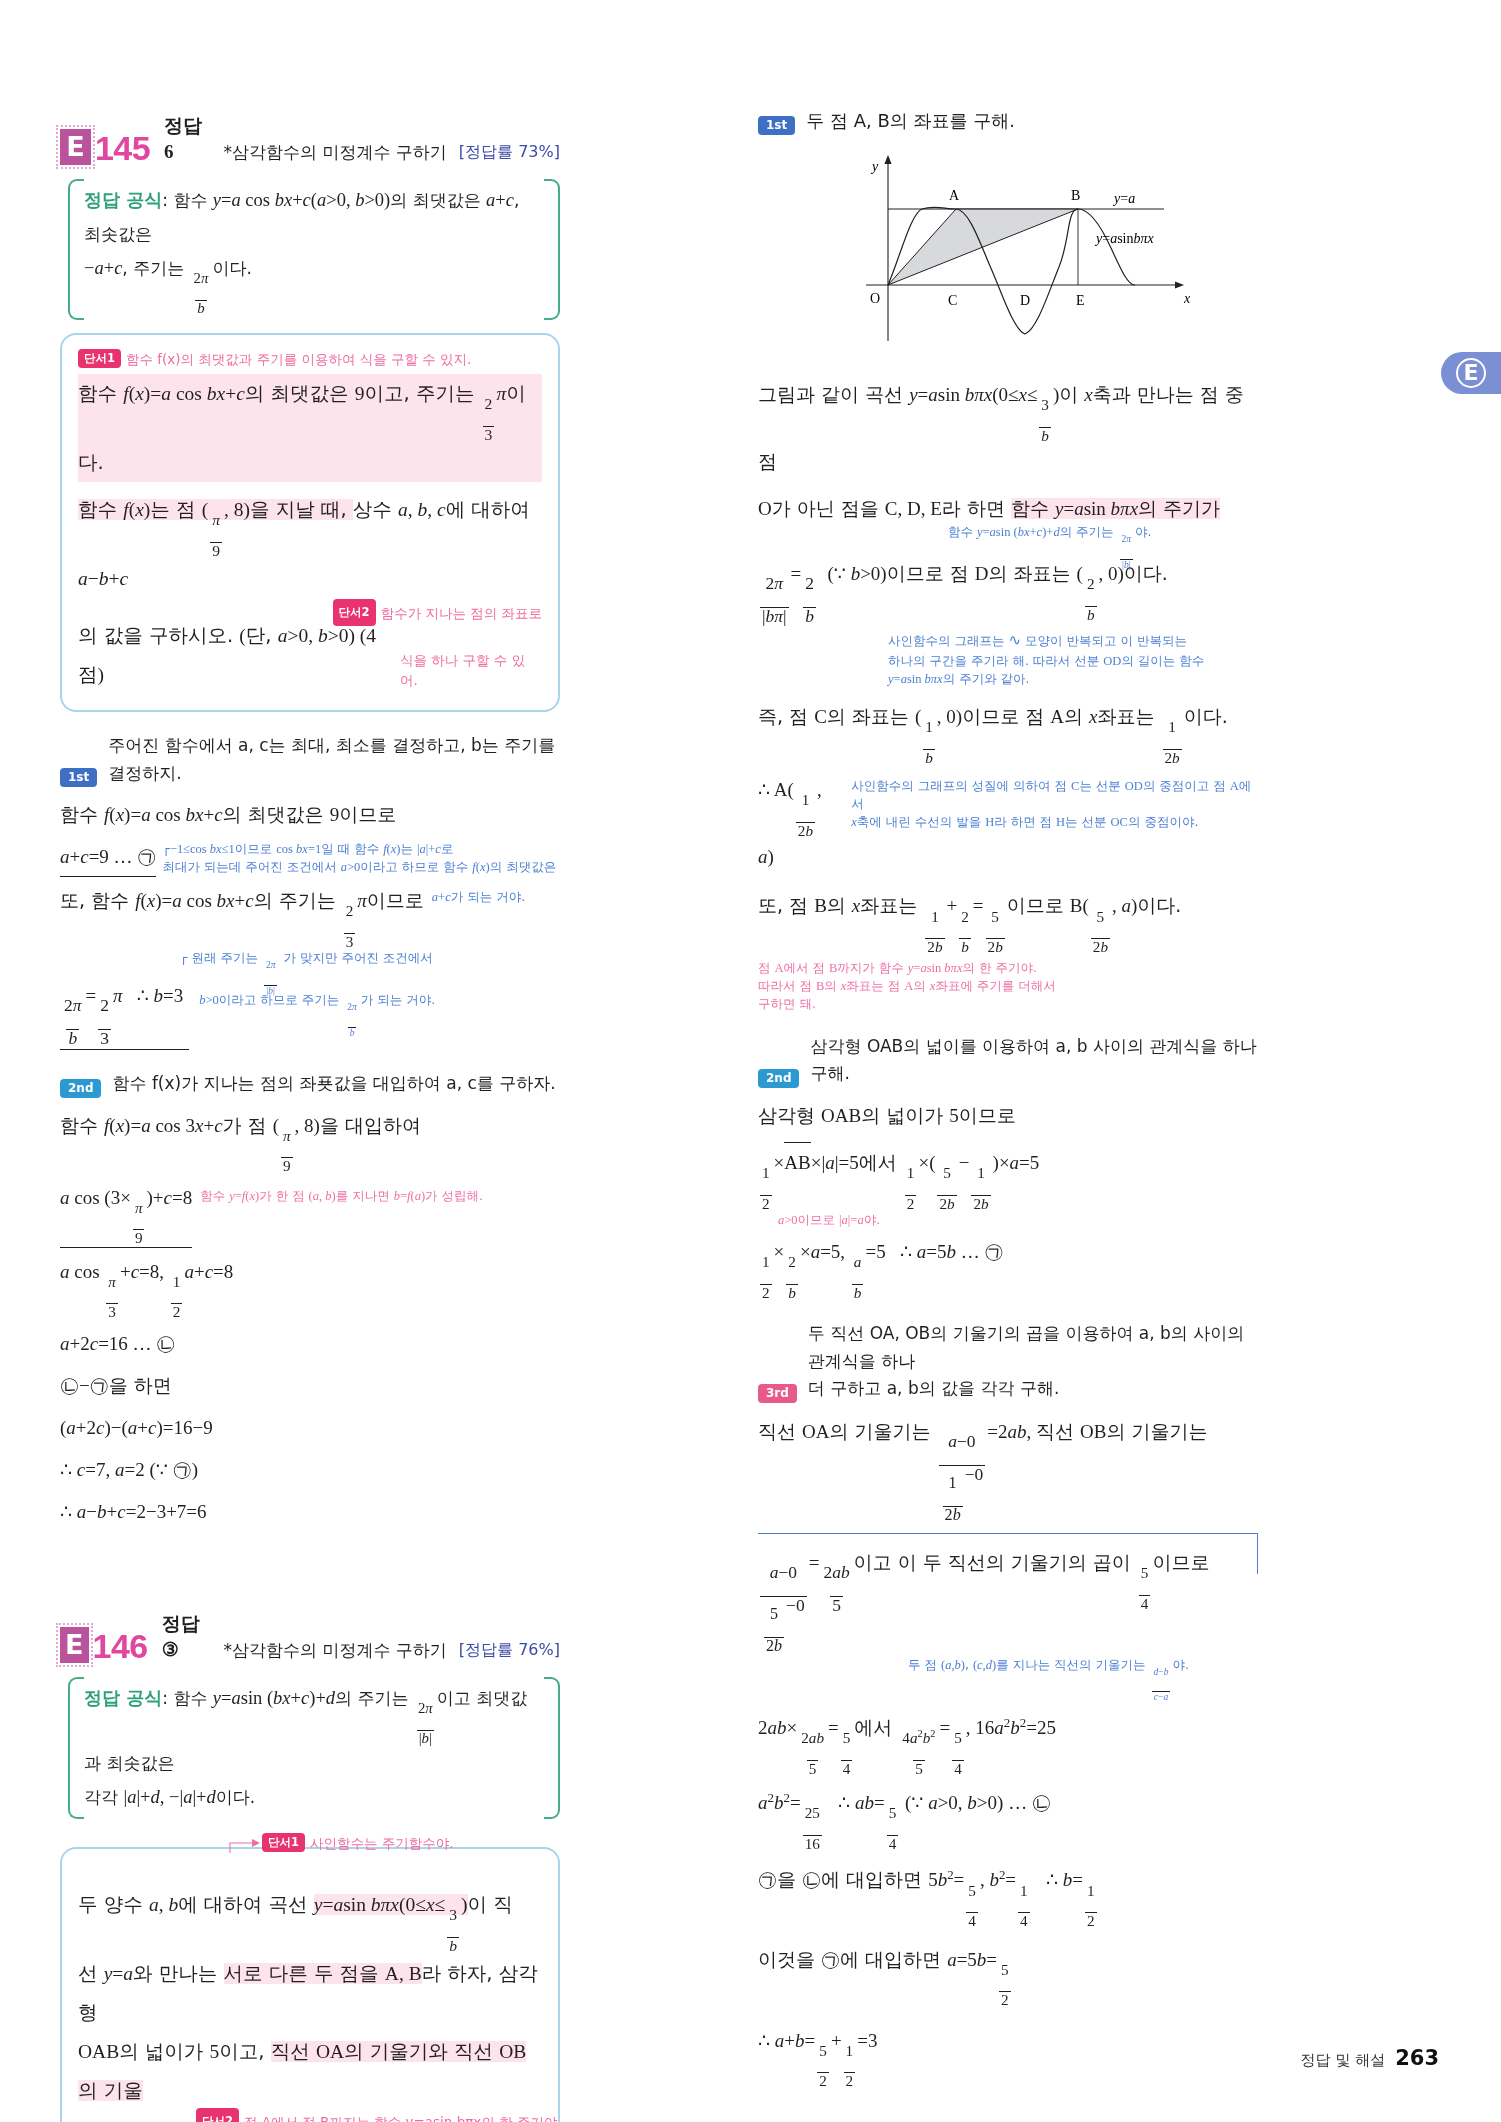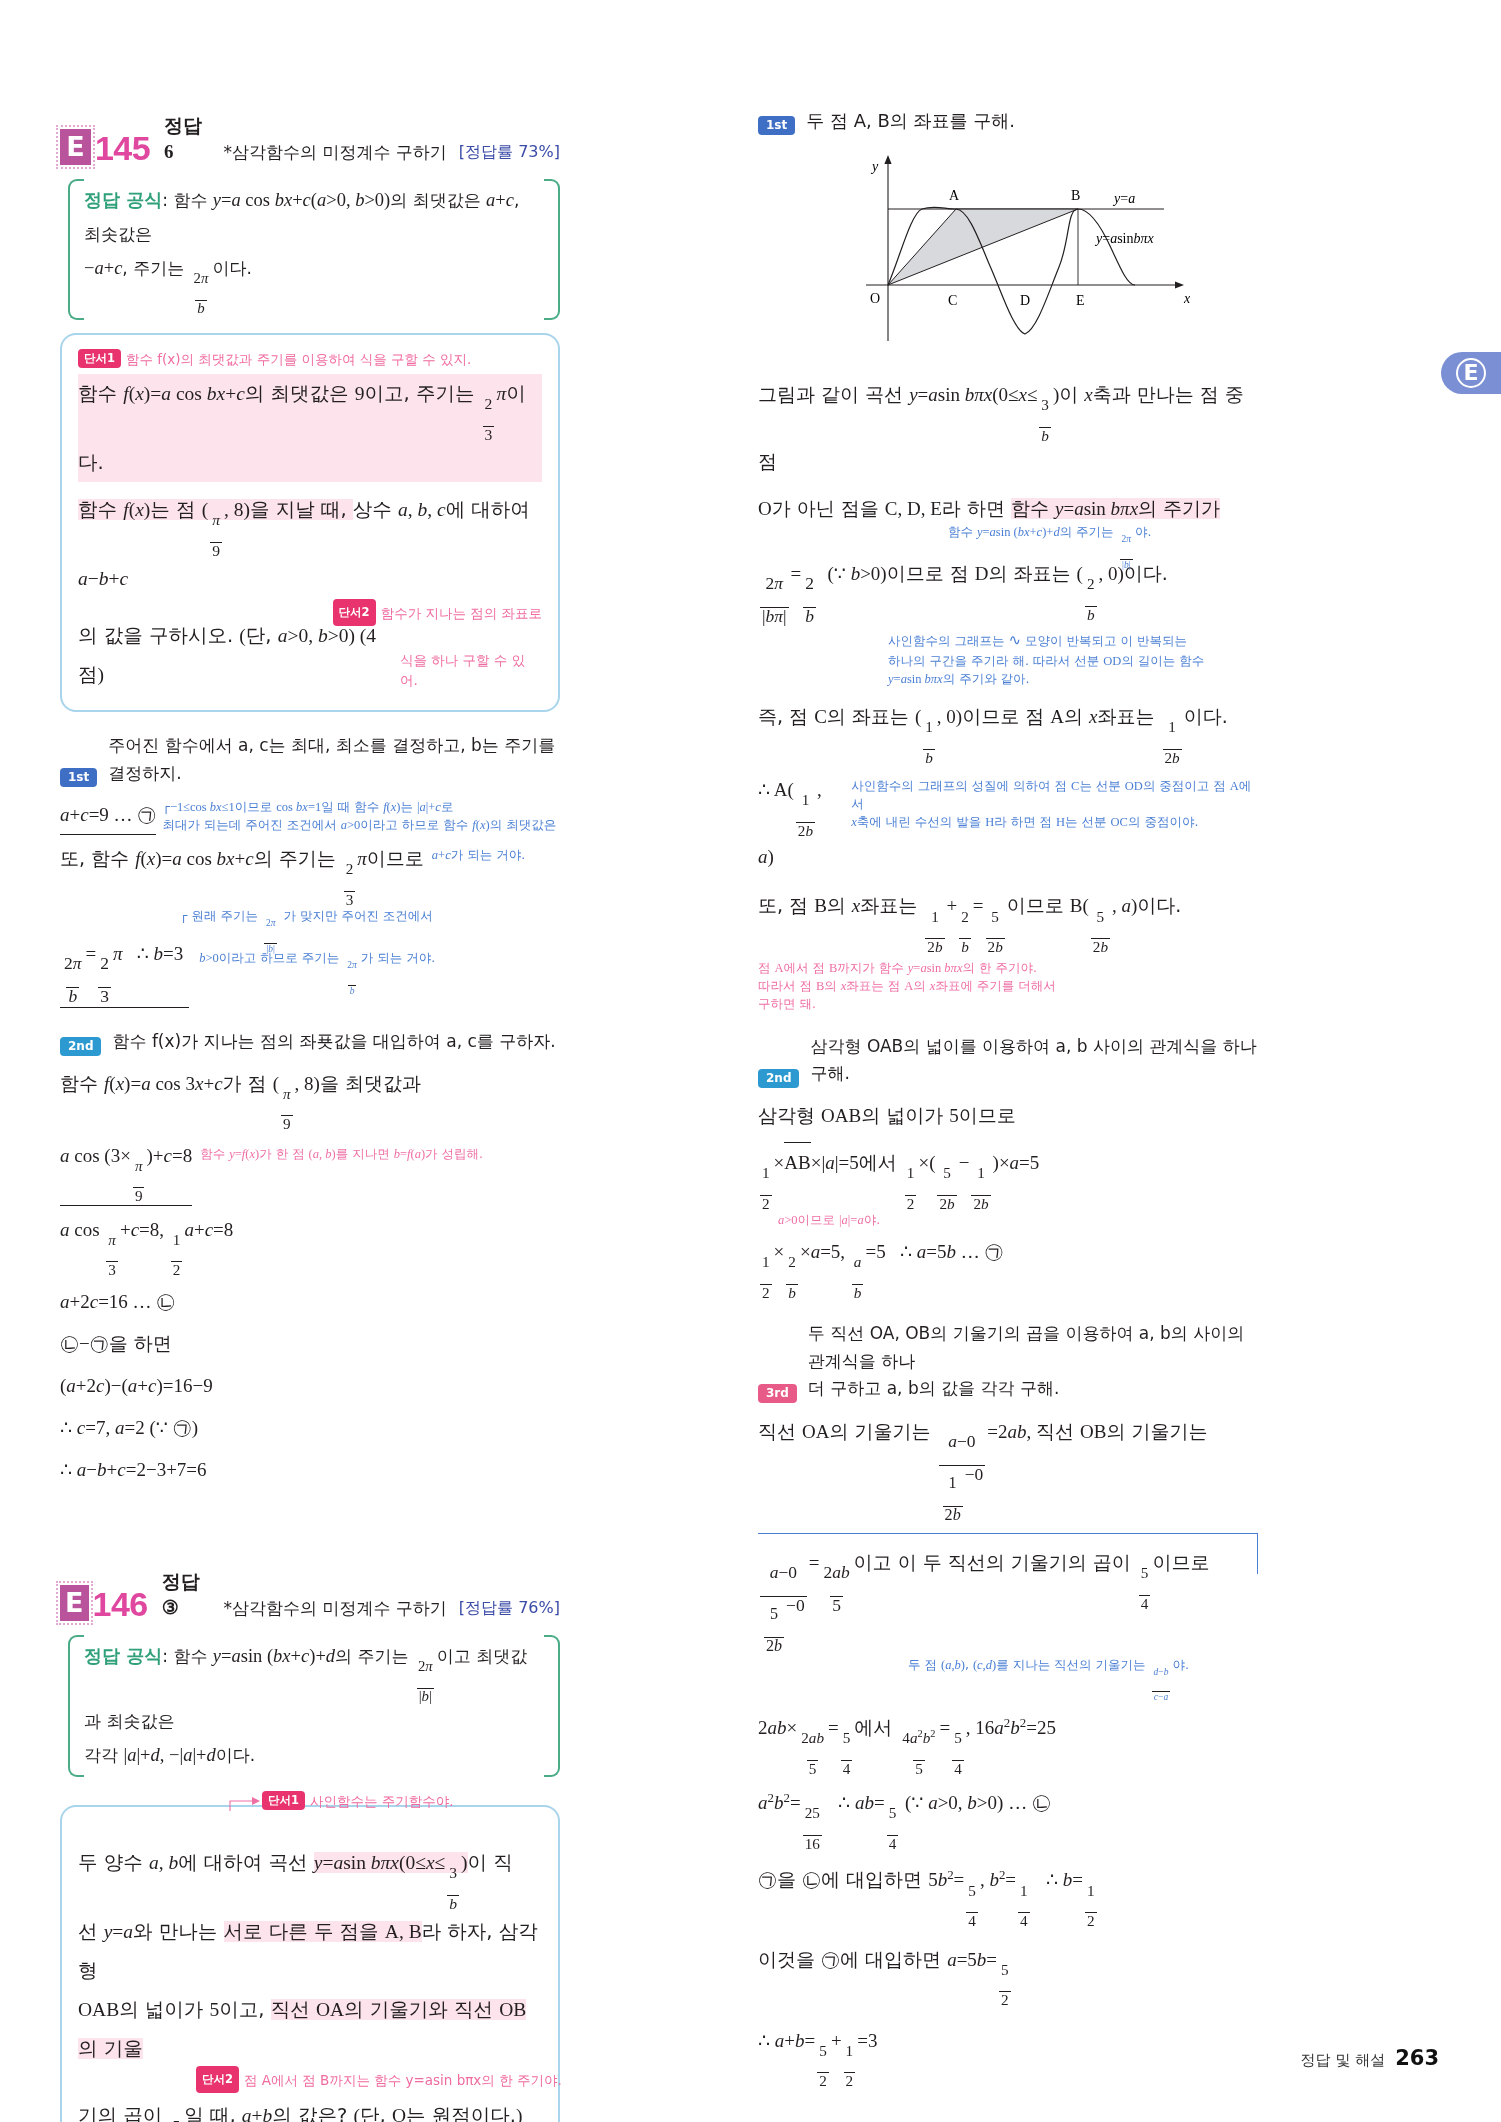--- a/index.html
+++ b/index.html
@@ -199,20 +199,23 @@
         </div>
       </div>
     </div>
 
     <div class="step-row">
       <div class="step-badge st1">1st</div>
       <div class="step-text">주어진 함수에서 a, c는 최대, 최소를 결정하고, b는 주기를 결정하지.</div>
     </div>
 
     <div class="sol">
+      <div class="sol-line">
+        <span class="kr">함수 </span><span class="mi">f</span><span class="mn">(</span><span class="mi">x</span><span class="mn">)=</span><span class="mi">a</span> <span class="mn">cos </span><span class="mi">bx</span><span class="mn">+</span><span class="mi">c</span><span class="kr">의 최댓값은 </span><span class="mn">9</span><span class="kr">이므로</span>
+      </div>
       <div class="sol-line" style="display:flex; align-items:flex-start;">
         <span class="uline"><span class="mi">a</span><span class="mn">+</span><span class="mi">c</span><span class="mn">=9 … ㉠</span></span>
         <span class="note" style="margin-left:6px; margin-top:2px;">
           <span style="color:#4a7fd4">┌</span><span class="mn" style="font-family:'Liberation Serif',serif">−1≤cos </span><span class="mi">bx</span><span class="mn">≤1</span>이므로 <span class="mn">cos </span><span class="mi">bx</span><span class="mn">=1</span>일 때 함수 <span class="mi">f</span><span class="mn">(</span><span class="mi">x</span><span class="mn">)</span>는 <span class="mn">|</span><span class="mi">a</span><span class="mn">|+</span><span class="mi">c</span>로<br>
           최대가 되는데 주어진 조건에서 <span class="mi">a</span><span class="mn">&gt;0</span>이라고 하므로 함수 <span class="mi">f</span><span class="mn">(</span><span class="mi">x</span><span class="mn">)</span>의 최댓값은
         </span>
       </div>
       <div class="sol-line" style="display:flex; align-items:flex-start;">
         <span><span class="kr">또, 함수 </span><span class="mi">f</span><span class="mn">(</span><span class="mi">x</span><span class="mn">)=</span><span class="mi">a</span> <span class="mn">cos </span><span class="mi">bx</span><span class="mn">+</span><span class="mi">c</span><span class="kr">의 주기는 </span><span class="frac">
               <span class="num"><span class="mn">2</span></span>
@@ -246,21 +249,21 @@
     <div class="step-row">
       <div class="step-badge st2">2nd</div>
       <div class="step-text">함수 f(x)가 지나는 점의 좌푯값을 대입하여 a, c를 구하자.</div>
     </div>
 
     <div class="sol">
       <div class="sol-line">
         <span class="kr">함수 </span><span class="mi">f</span><span class="mn">(</span><span class="mi">x</span><span class="mn">)=</span><span class="mi">a</span> <span class="mn">cos 3</span><span class="mi">x</span><span class="mn">+</span><span class="mi">c</span><span class="kr">가 점 </span><span class="mn">(</span><span class="frac">
             <span class="num"><span class="mi">π</span></span>
             <span class="den"><span class="mn">9</span></span>
-          </span><span class="mn">, 8)</span><span class="kr">을 최댓값과</span>
+          </span><span class="mn">, 8)</span><span class="kr">을 대입하여</span>
       </div>
       <div class="sol-line" style="display:flex; align-items:flex-start;">
         <span class="uline"><span class="mi">a</span> <span class="mn">cos </span><span class="mn">(3×</span><span class="frac">
               <span class="num"><span class="mi">π</span></span>
               <span class="den"><span class="mn">9</span></span>
             </span><span class="mn">)+</span><span class="mi">c</span><span class="mn">=8</span></span>
         <span class="note-pink" style="margin-left:8px; margin-top:8px;">함수 <span class="mi">y</span><span class="mn">=</span><span class="mi">f</span><span class="mn">(</span><span class="mi">x</span><span class="mn">)</span>가 한 점 <span class="mn">(</span><span class="mi">a</span><span class="mn">, </span><span class="mi">b</span><span class="mn">)</span>를 지나면 <span class="mi">b</span><span class="mn">=</span><span class="mi">f</span><span class="mn">(</span><span class="mi">a</span><span class="mn">)</span>가 성립해.</span>
       </div>
       <div class="sol-line">
         <span class="mi">a</span> <span class="mn">cos </span><span class="frac">

